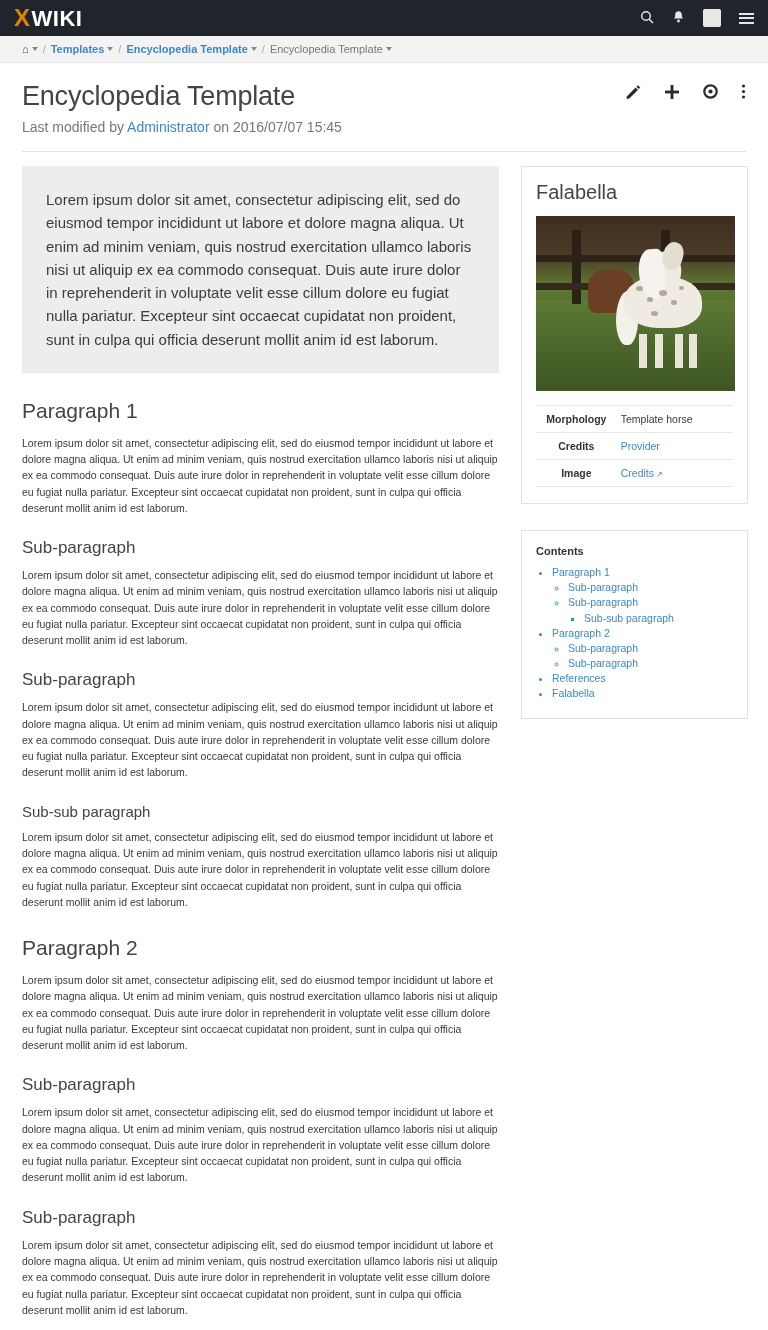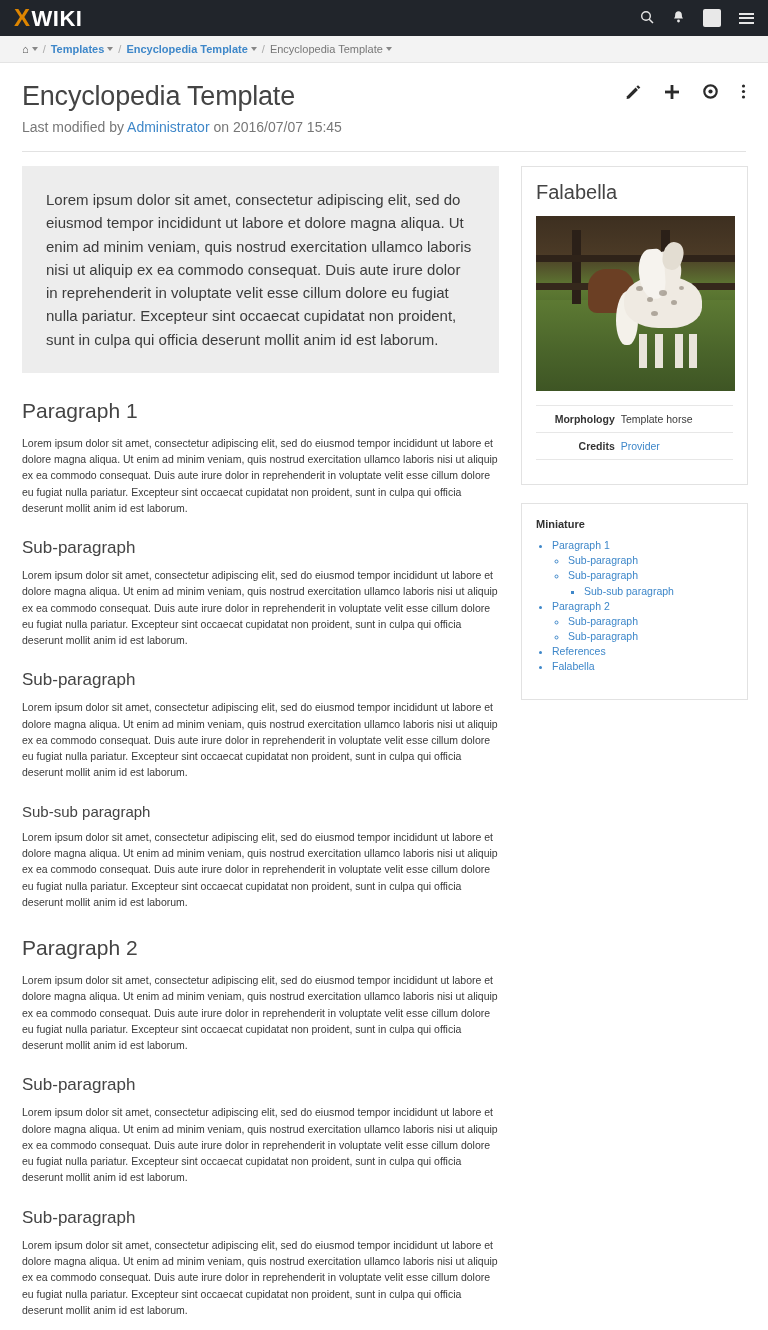--- a/index.html
+++ b/index.html
@@ -184,22 +184,22 @@
     content: "\2197";
     font-size: 8px;
     margin-left: 2px;
     display: inline-block;
   }
 
   
   .panel {
     border: 1px solid #e2e2e2;
     background: #fff;
-    margin-bottom: 18px;
-    padding: 14px 14px 24px 14px;
+    margin-bottom: 26px;
+    padding: 14px 14px 16px 14px;
   }
   .panel-title {
     font-size: 20px;
     font-weight: normal;
     color: #444;
     margin: 0 0 12px 0;
   }
   .photo {
     width: 199px;
     height: 175px;
@@ -295,21 +295,21 @@
 
   .prop-table {
     width: 100%;
     border-collapse: collapse;
     margin-top: 14px;
     font-size: 10.5px;
   }
   .prop-table tr { border-bottom: 1px solid #e7e7e7; }
   .prop-table tr:first-child { border-top: 1px solid #e7e7e7; }
   .prop-table th {
-    text-align: right;
+    text-align: center;
     font-weight: bold;
     color: #333;
     padding: 7px 4px 7px 2px;
     width: 42%;
   }
   .prop-table td {
     padding: 7px 2px;
     color: #3a3a3a;
   }
   .prop-table a { color: #3e87c9; text-decoration: none; }
@@ -477,26 +477,30 @@
       <table class="prop-table">
         <tbody>
             <tr>
           <th>Morphology</th>
           <td>Template horse</td>
         </tr>
         <tr>
           <th>Credits</th>
           <td><a href="#">Provider</a></td>
         </tr>
+        <tr>
+          <th>Image</th>
+          <td><a href="#" class="ext">Credits</a></td>
+        </tr>
       </tbody>
         </table>
     </div>
 
     <div class="panel">
-      <div class="contents-title">Miniature</div>
+      <div class="contents-title">Contents</div>
       <ul class="toc">
         <li><a href="#">Paragraph 1</a>
           <ul>
             <li><a href="#">Sub-paragraph</a></li>
             <li><a href="#">Sub-paragraph</a>
               <ul>
                 <li><a href="#">Sub-sub paragraph</a></li>
               </ul>
             </li>
           </ul>

